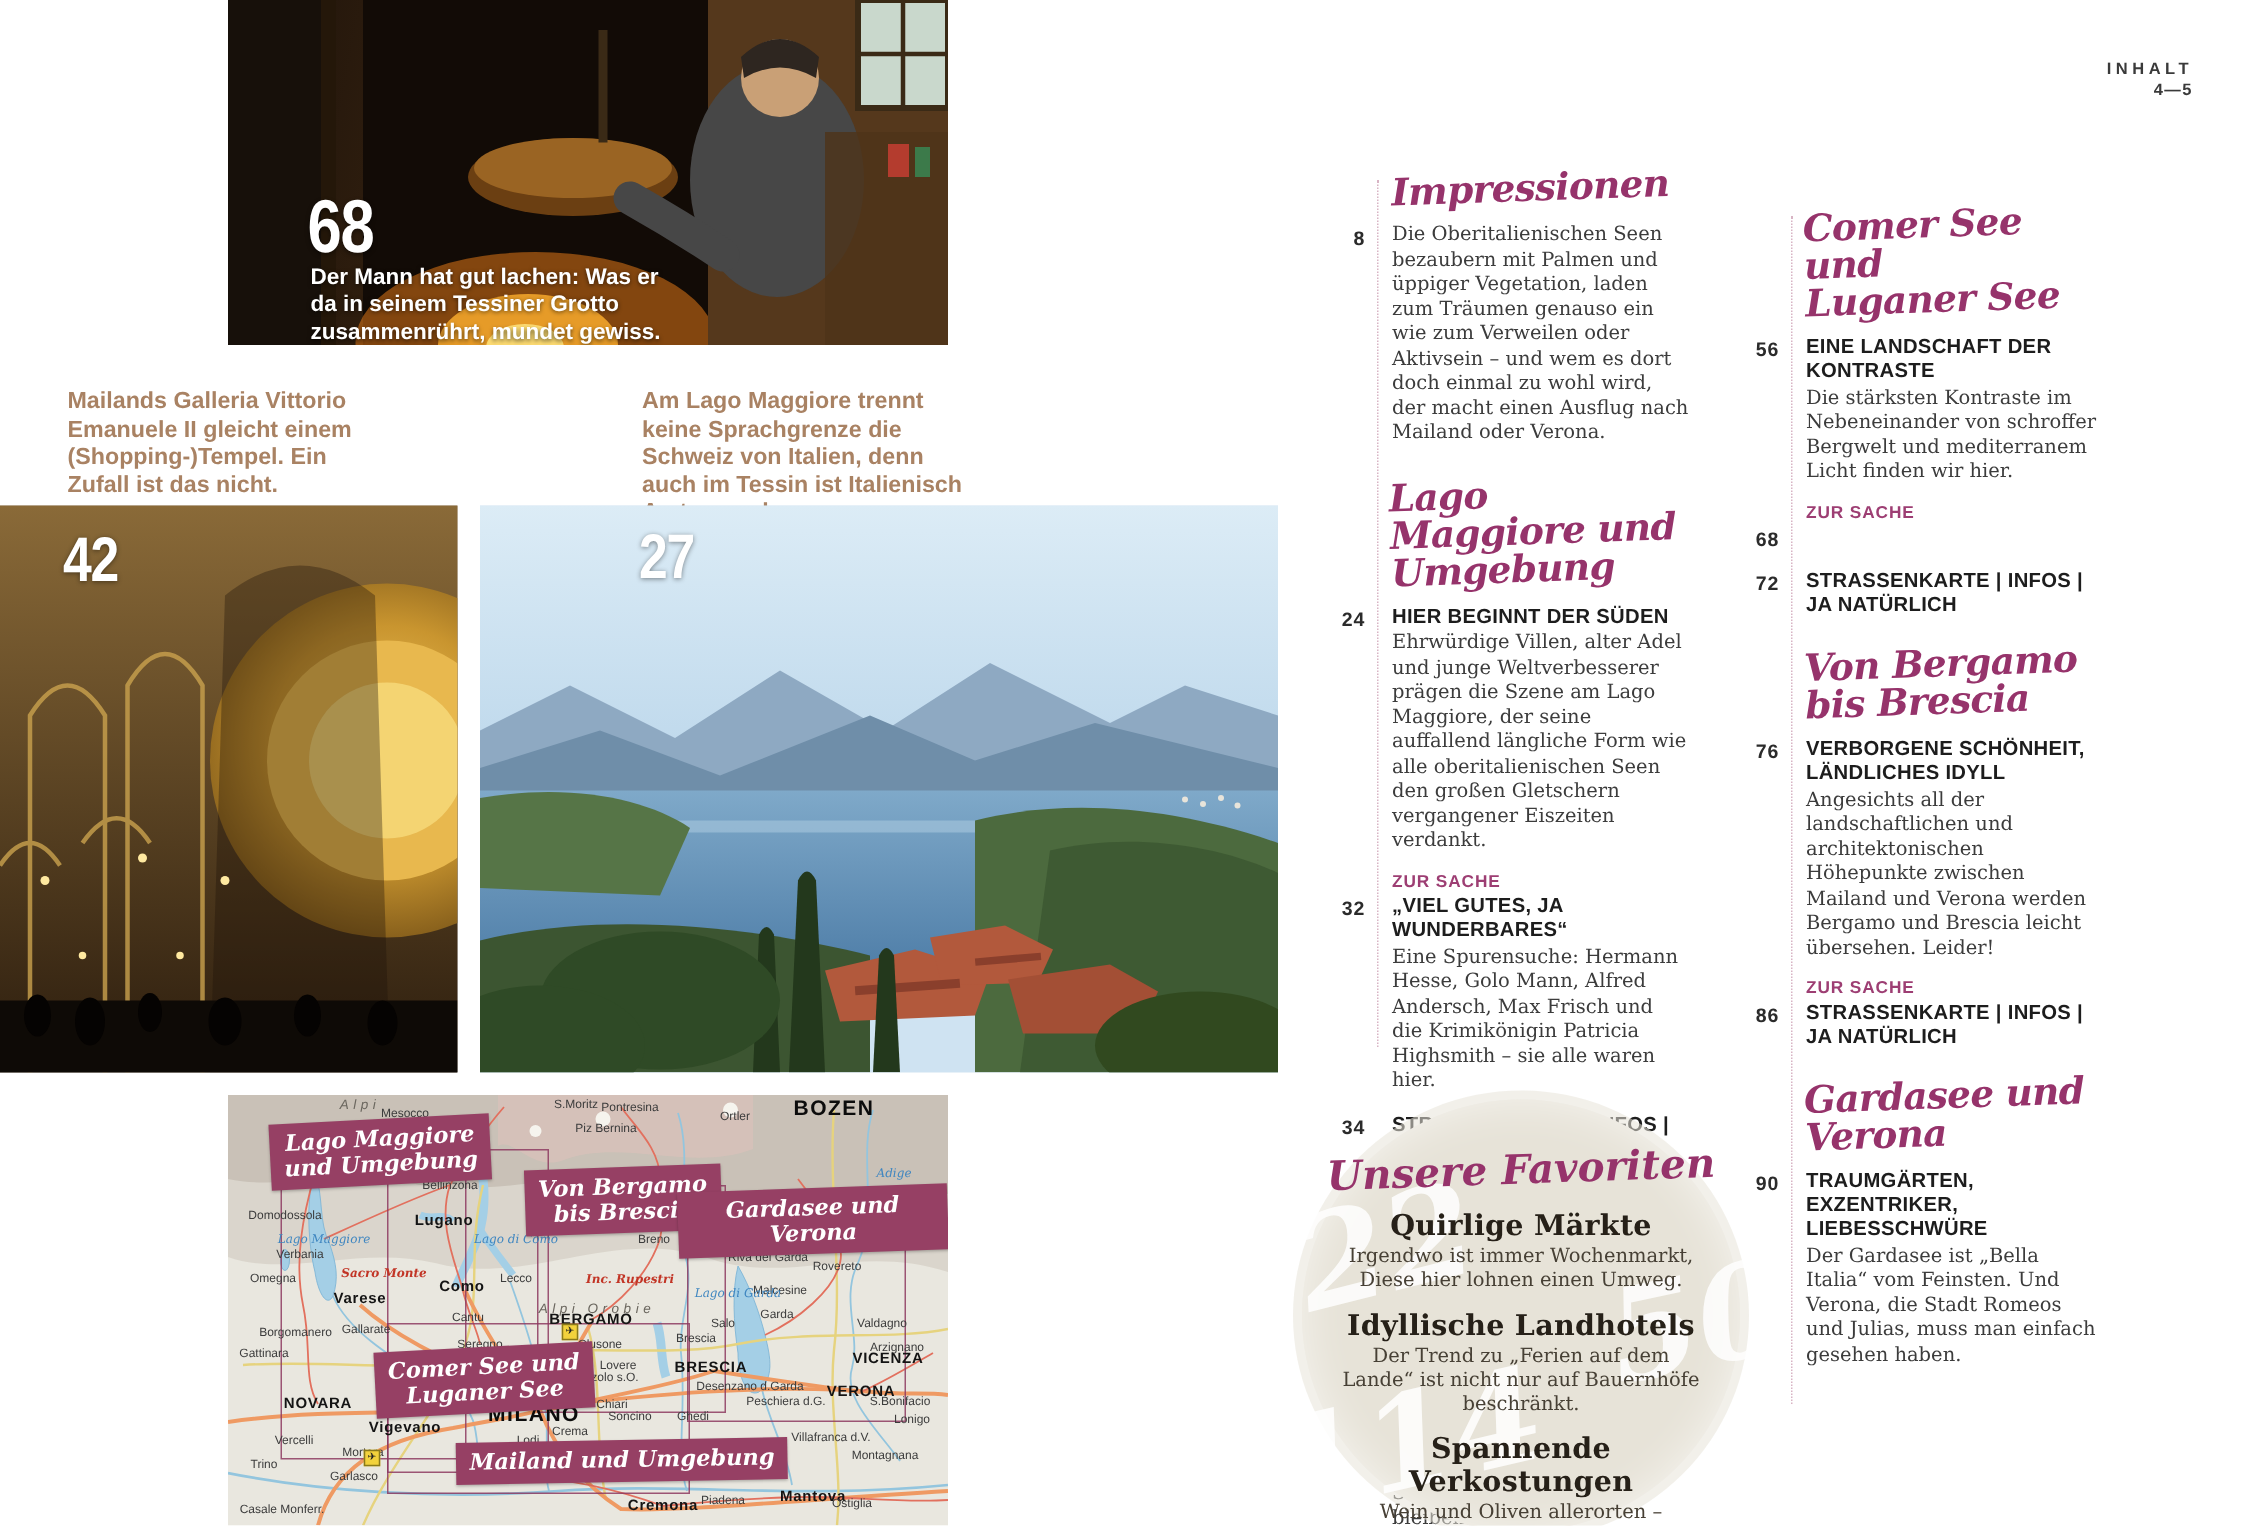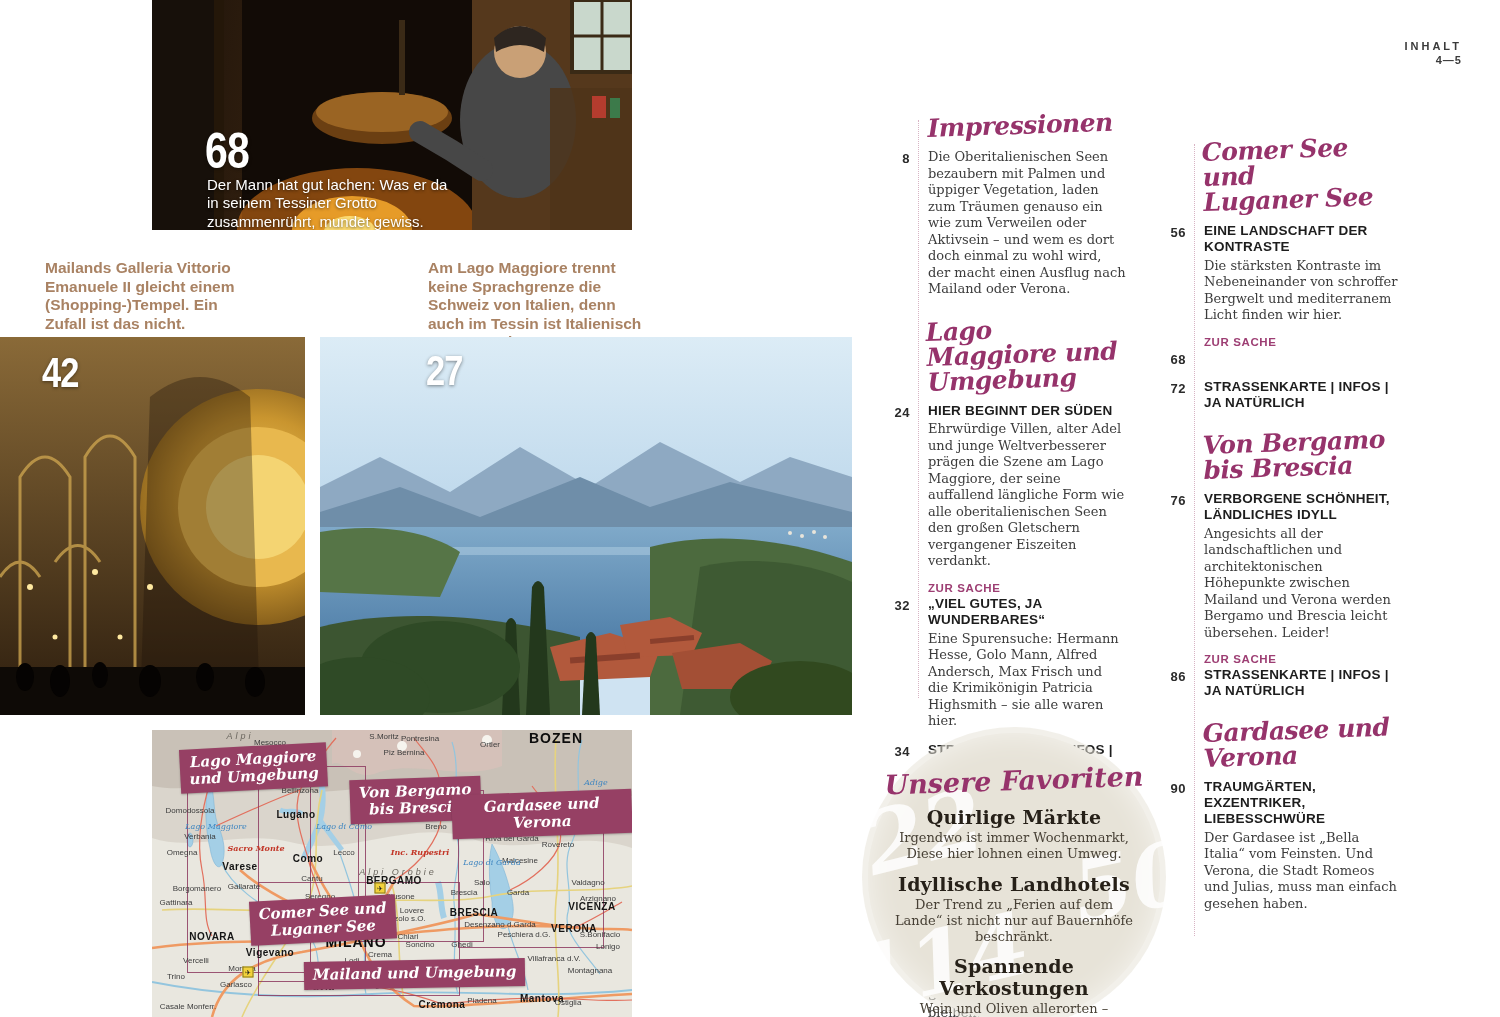--- a/index.html
+++ b/index.html
@@ -21,21 +21,21 @@
   .photo-num{
     position:absolute;color:#fff;font-weight:700;
     font-family:"Liberation Sans",sans-serif;transform:scaleX(.82);transform-origin:left;
     text-shadow:0 1px 4px rgba(0,0,0,.45);letter-spacing:-1px;
   }
   #photo-grotto .photo-num{left:53px;top:122px;font-size:50px;}
   #photo-galleria .photo-num{left:42px;top:12px;font-size:42px;}
   #photo-lake .photo-num{left:106px;top:10px;font-size:42px;}
   .photo-cap{
     position:absolute;left:55px;top:176px;width:250px;color:#fff;
-    font-size:15px;font-weight:400;line-height:1.22;text-shadow:0 1px 3px rgba(0,0,0,.6);
+    font-size:15px;font-weight:700;line-height:1.22;text-shadow:0 1px 3px rgba(0,0,0,.6);
   }
 
   
   .intro-cap{
     position:absolute;top:259px;color:#a98263;font-weight:700;
     font-size:15.5px;line-height:1.2;
   }
   #cap-galleria{left:45px;width:205px;}
   #cap-lago{left:428px;width:225px;}
 
@@ -342,21 +342,21 @@
     <div class="map-town" style="left: 210px; top: 196px;">Treviglio</div>
     <div class="map-town" style="left: 256px; top: 206px;">Chiari</div>
     <div class="map-town" style="left: 248px; top: 188px;">Palazzolo s.O.</div>
     <div class="map-town" style="left: 228px; top: 224px;">Crema</div>
     <div class="map-town" style="left: 200px; top: 230px;">Lodi</div>
     <div class="map-town" style="left: 220px; top: 254px;">Codogno</div>
     <div class="map-town" style="left: 268px; top: 214px;">Soncino</div>
     <div class="map-town" style="left: 310px; top: 214px;">Ghedi</div>
     <div class="map-town" style="left: 312px; top: 162px;">Brescia</div>
     <div class="map-town" style="left: 330px; top: 152px;">Salo</div>
-    <div class="map-town" style="left: 366px; top: 162px; text-align: right;">Garda</div>
+    <div class="map-town" style="left: 366px; top: 146px; text-align: right;">Garda</div>
     <div class="map-town" style="left: 368px; top: 130px;">Malcesine</div>
     <div class="map-town" style="left: 360px; top: 108px;">Riva del Garda</div>
     <div class="map-town" style="left: 380px; top: 102px;">Arco</div>
     <div class="map-town" style="left: 406px; top: 114px;">Rovereto</div>
     <div class="map-town" style="left: 348px; top: 194px;">Desenzano d.Garda</div>
     <div class="map-town" style="left: 372px; top: 204px;">Peschiera d.G.</div>
     <div class="map-town" style="left: 402px; top: 228px;">Villafranca d.V.</div>
     <div class="map-town" style="left: 338px; top: 242px;">Asola</div>
     <div class="map-town" style="left: 438px; top: 240px;">Montagnana</div>
     <div class="map-town" style="left: 456px; top: 216px;">Lonigo</div>

